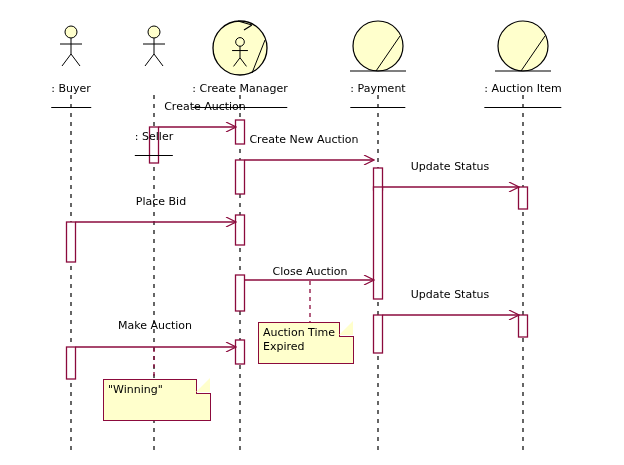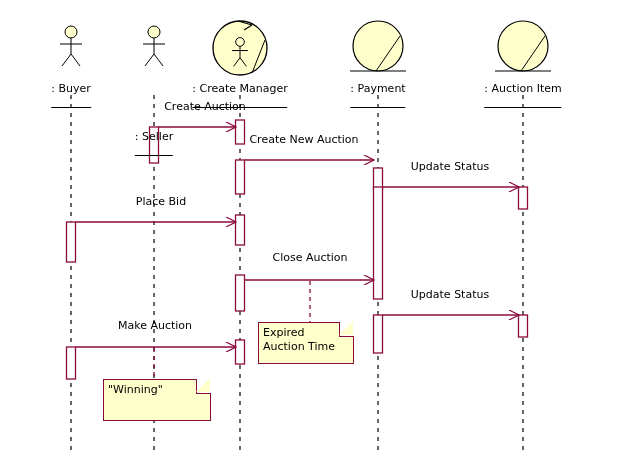--- a/index.html
+++ b/index.html
@@ -160,30 +160,30 @@
       <div class="lifeline-label" style="left: 154px; top: 82px; margin-top: 48px;">: Seller</div>
       <div class="lifeline-label" style="left: 240px; top: 82px;">: Create Manager</div>
       <div class="lifeline-label" style="left: 378px; top: 82px;">: Payment</div>
       <div class="lifeline-label" style="left: 523px; top: 82px;">: Auction Item</div>
     </div>
   <div id="msglabels-layer">
       <div class="msg-label" style="left: 205px; top: 100px;">Create Auction</div>
       <div class="msg-label" style="left: 304px; top: 133px;">Create New Auction</div>
       <div class="msg-label" style="left: 450px; top: 160px;">Update Status</div>
       <div class="msg-label" style="left: 155px; top: 195px; padding-left: 12px;">Place Bid</div>
-      <div class="msg-label" style="left: 310px; top: 251px;">Close Auction</div>
+      <div class="msg-label" style="left: 310px; top: 265px;">Close Auction</div>
       <div class="msg-label" style="left: 450px; top: 288px;">Update Status</div>
       <div class="msg-label" style="left: 155px; top: 319px;">Make Auction</div>
     </div>
   <div id="notes-layer">
       <div class="note" style="left: 258px; top: 322px; width: 96px; height: 42px;">
         <div class="note-fold"></div>
         <div class="note-text">
+          <div>Auction Time</div>
           <div>Expired</div>
-          <div>Auction Time</div>
         </div>
       </div>
       <div class="note" style="left: 103px; top: 379px; width: 108px; height: 42px;">
         <div class="note-fold"></div>
         <div class="note-text">
           <div>"Winning"</div>
         </div>
       </div>
     </div>
 

